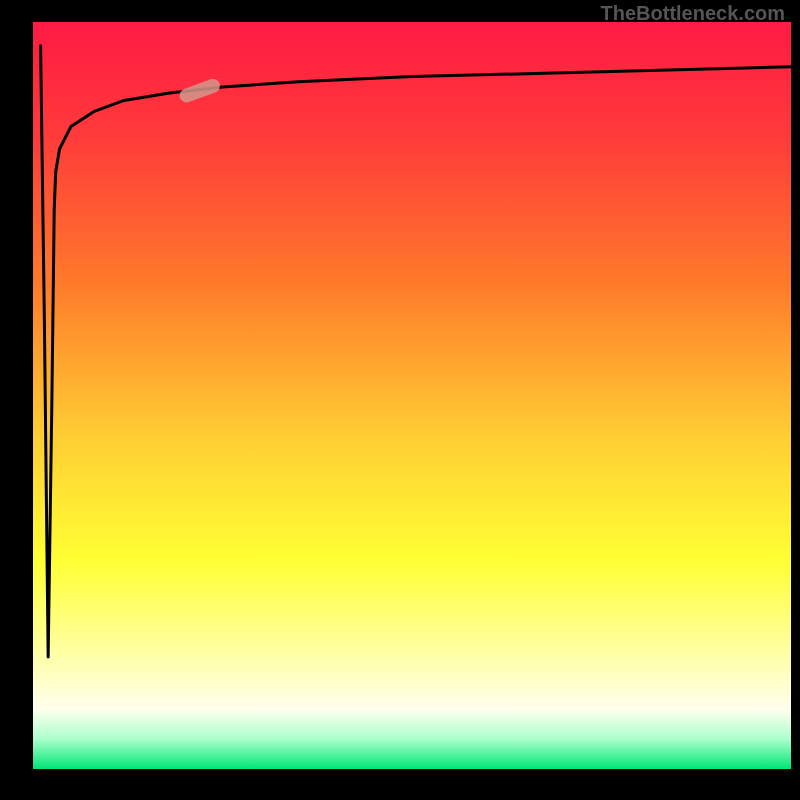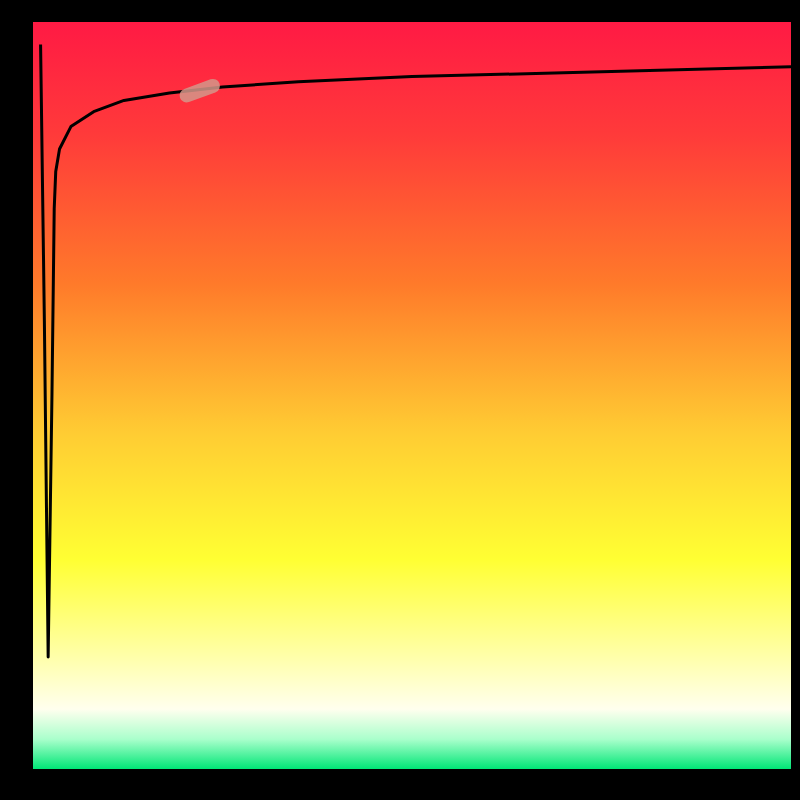--- a/index.html
+++ b/index.html
@@ -43,20 +43,21 @@
       left: 0;
       top: 0;
       width: 100%;
       height: 100%;
     }
   </style>
 </head>
 <body>
 
 <div class="chart-container">
+  <div class="watermark">TheBottleneck.com</div>
 
   <div class="plot-area">
     <svg class="gradient-bg" viewBox="0 0 758 747" preserveAspectRatio="none">
       <defs>
         <linearGradient id="bgGrad" x1="0%" y1="0%" x2="0%" y2="100%">
         <stop offset="0%" stop-color="#ff1a44"></stop>
             <stop offset="15%" stop-color="#ff3a3a"></stop>
             <stop offset="35%" stop-color="#ff7a2a"></stop>
             <stop offset="55.00000000000001%" stop-color="#ffcc33"></stop>
             <stop offset="72%" stop-color="#ffff33"></stop>

